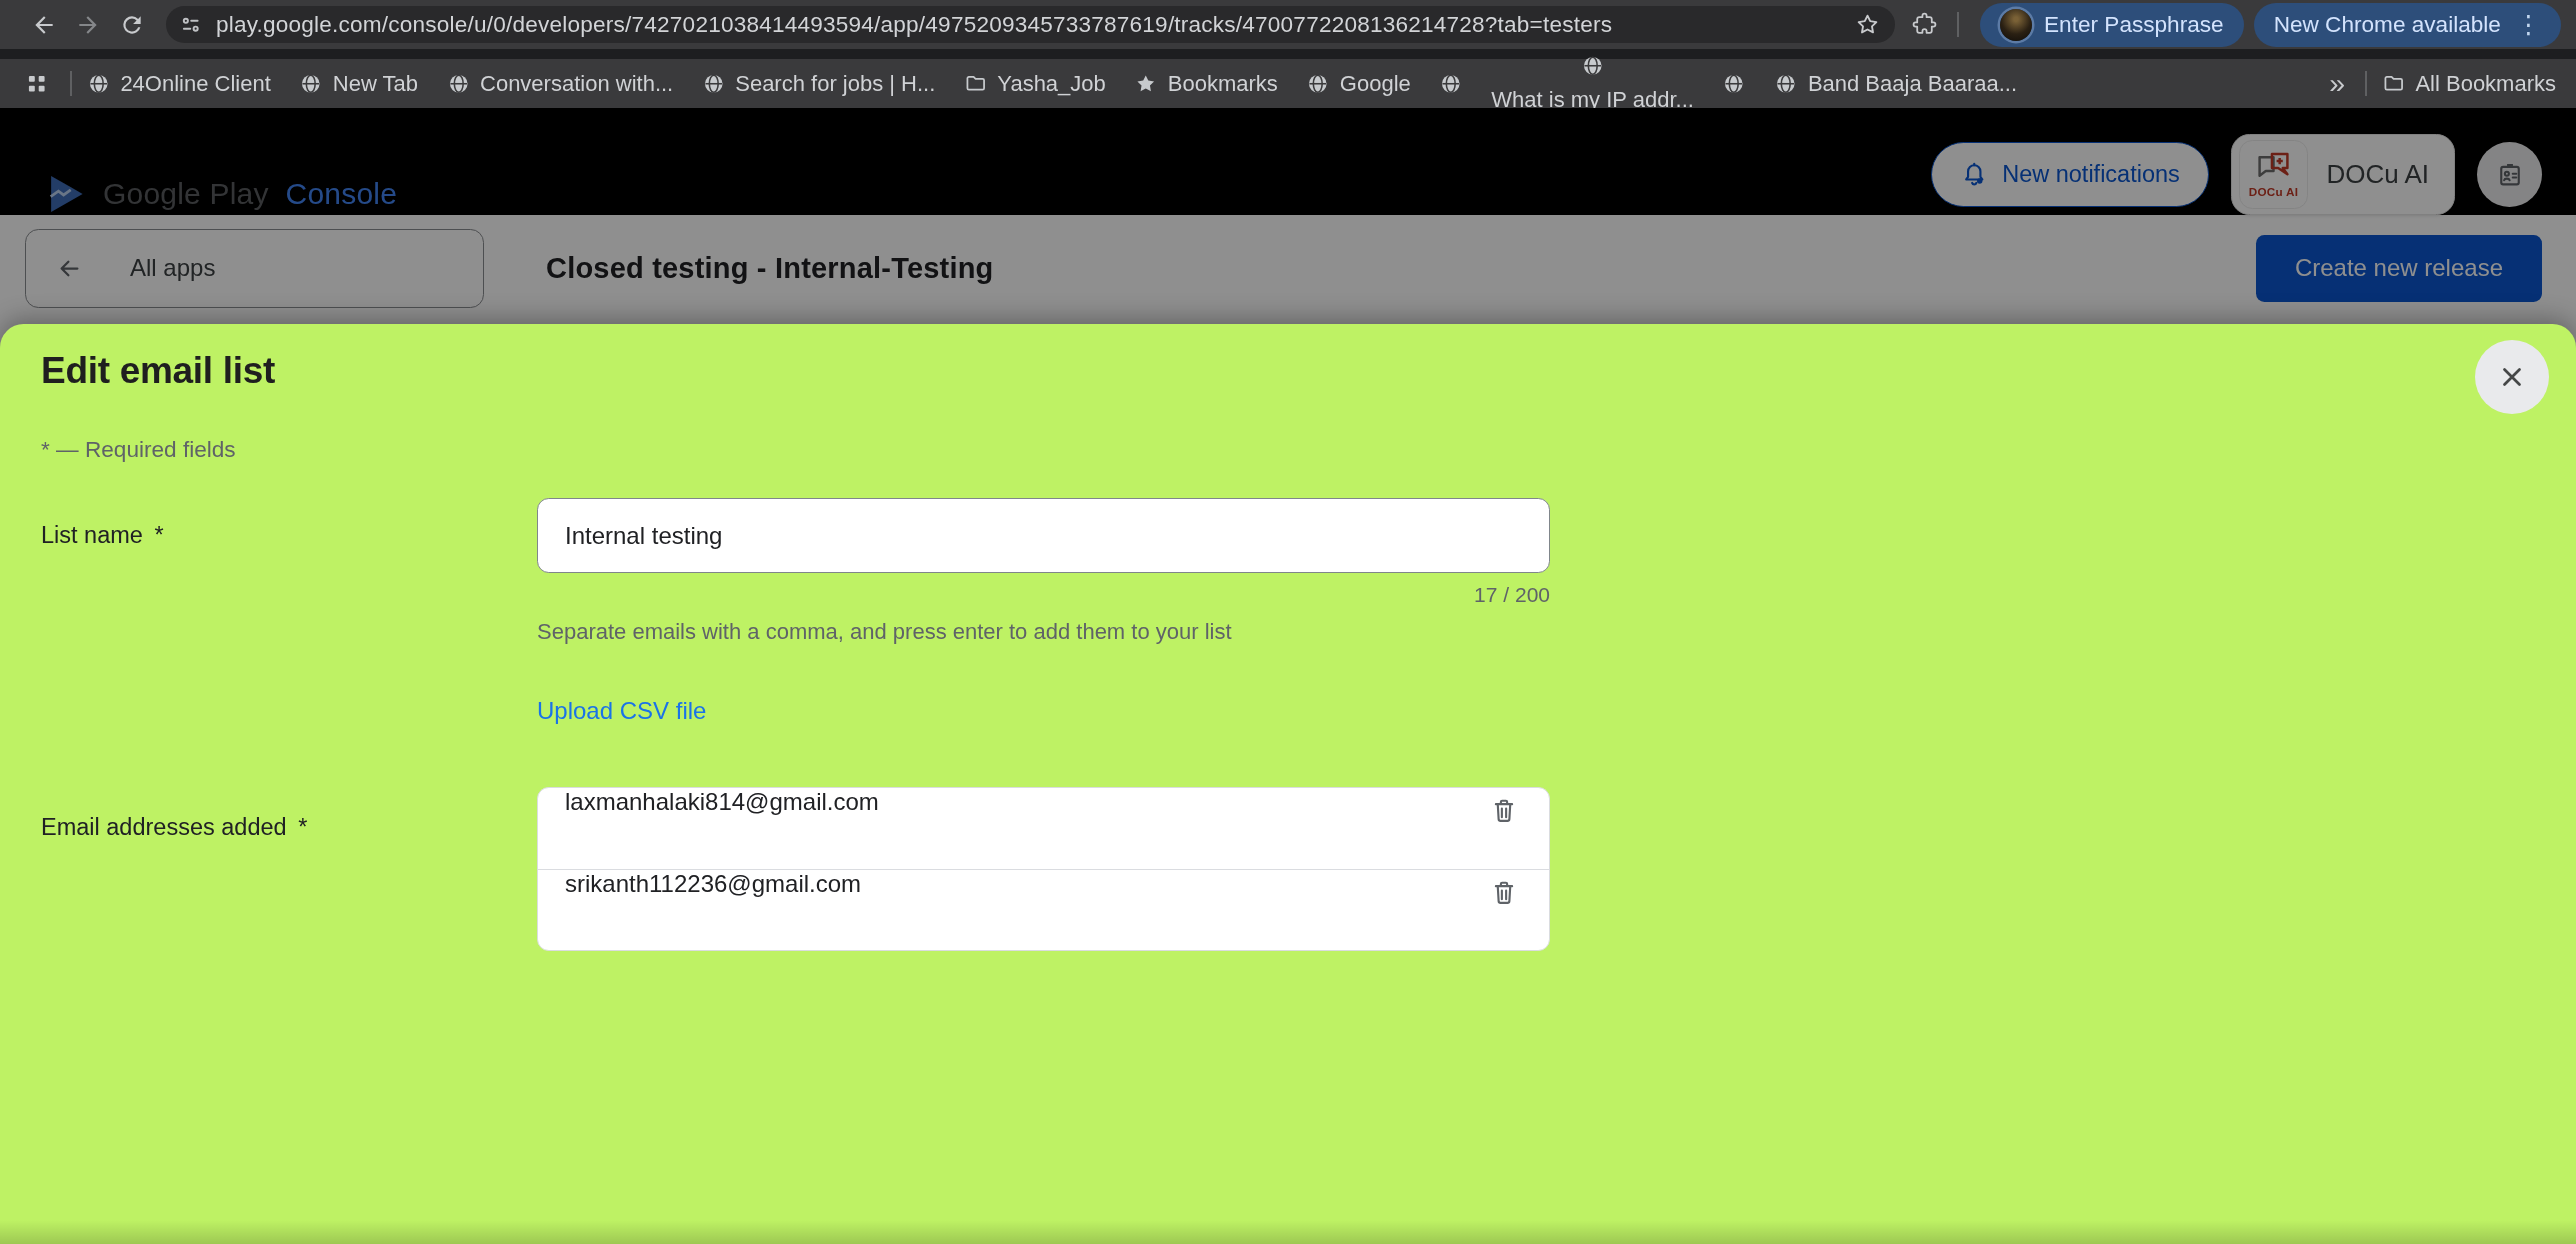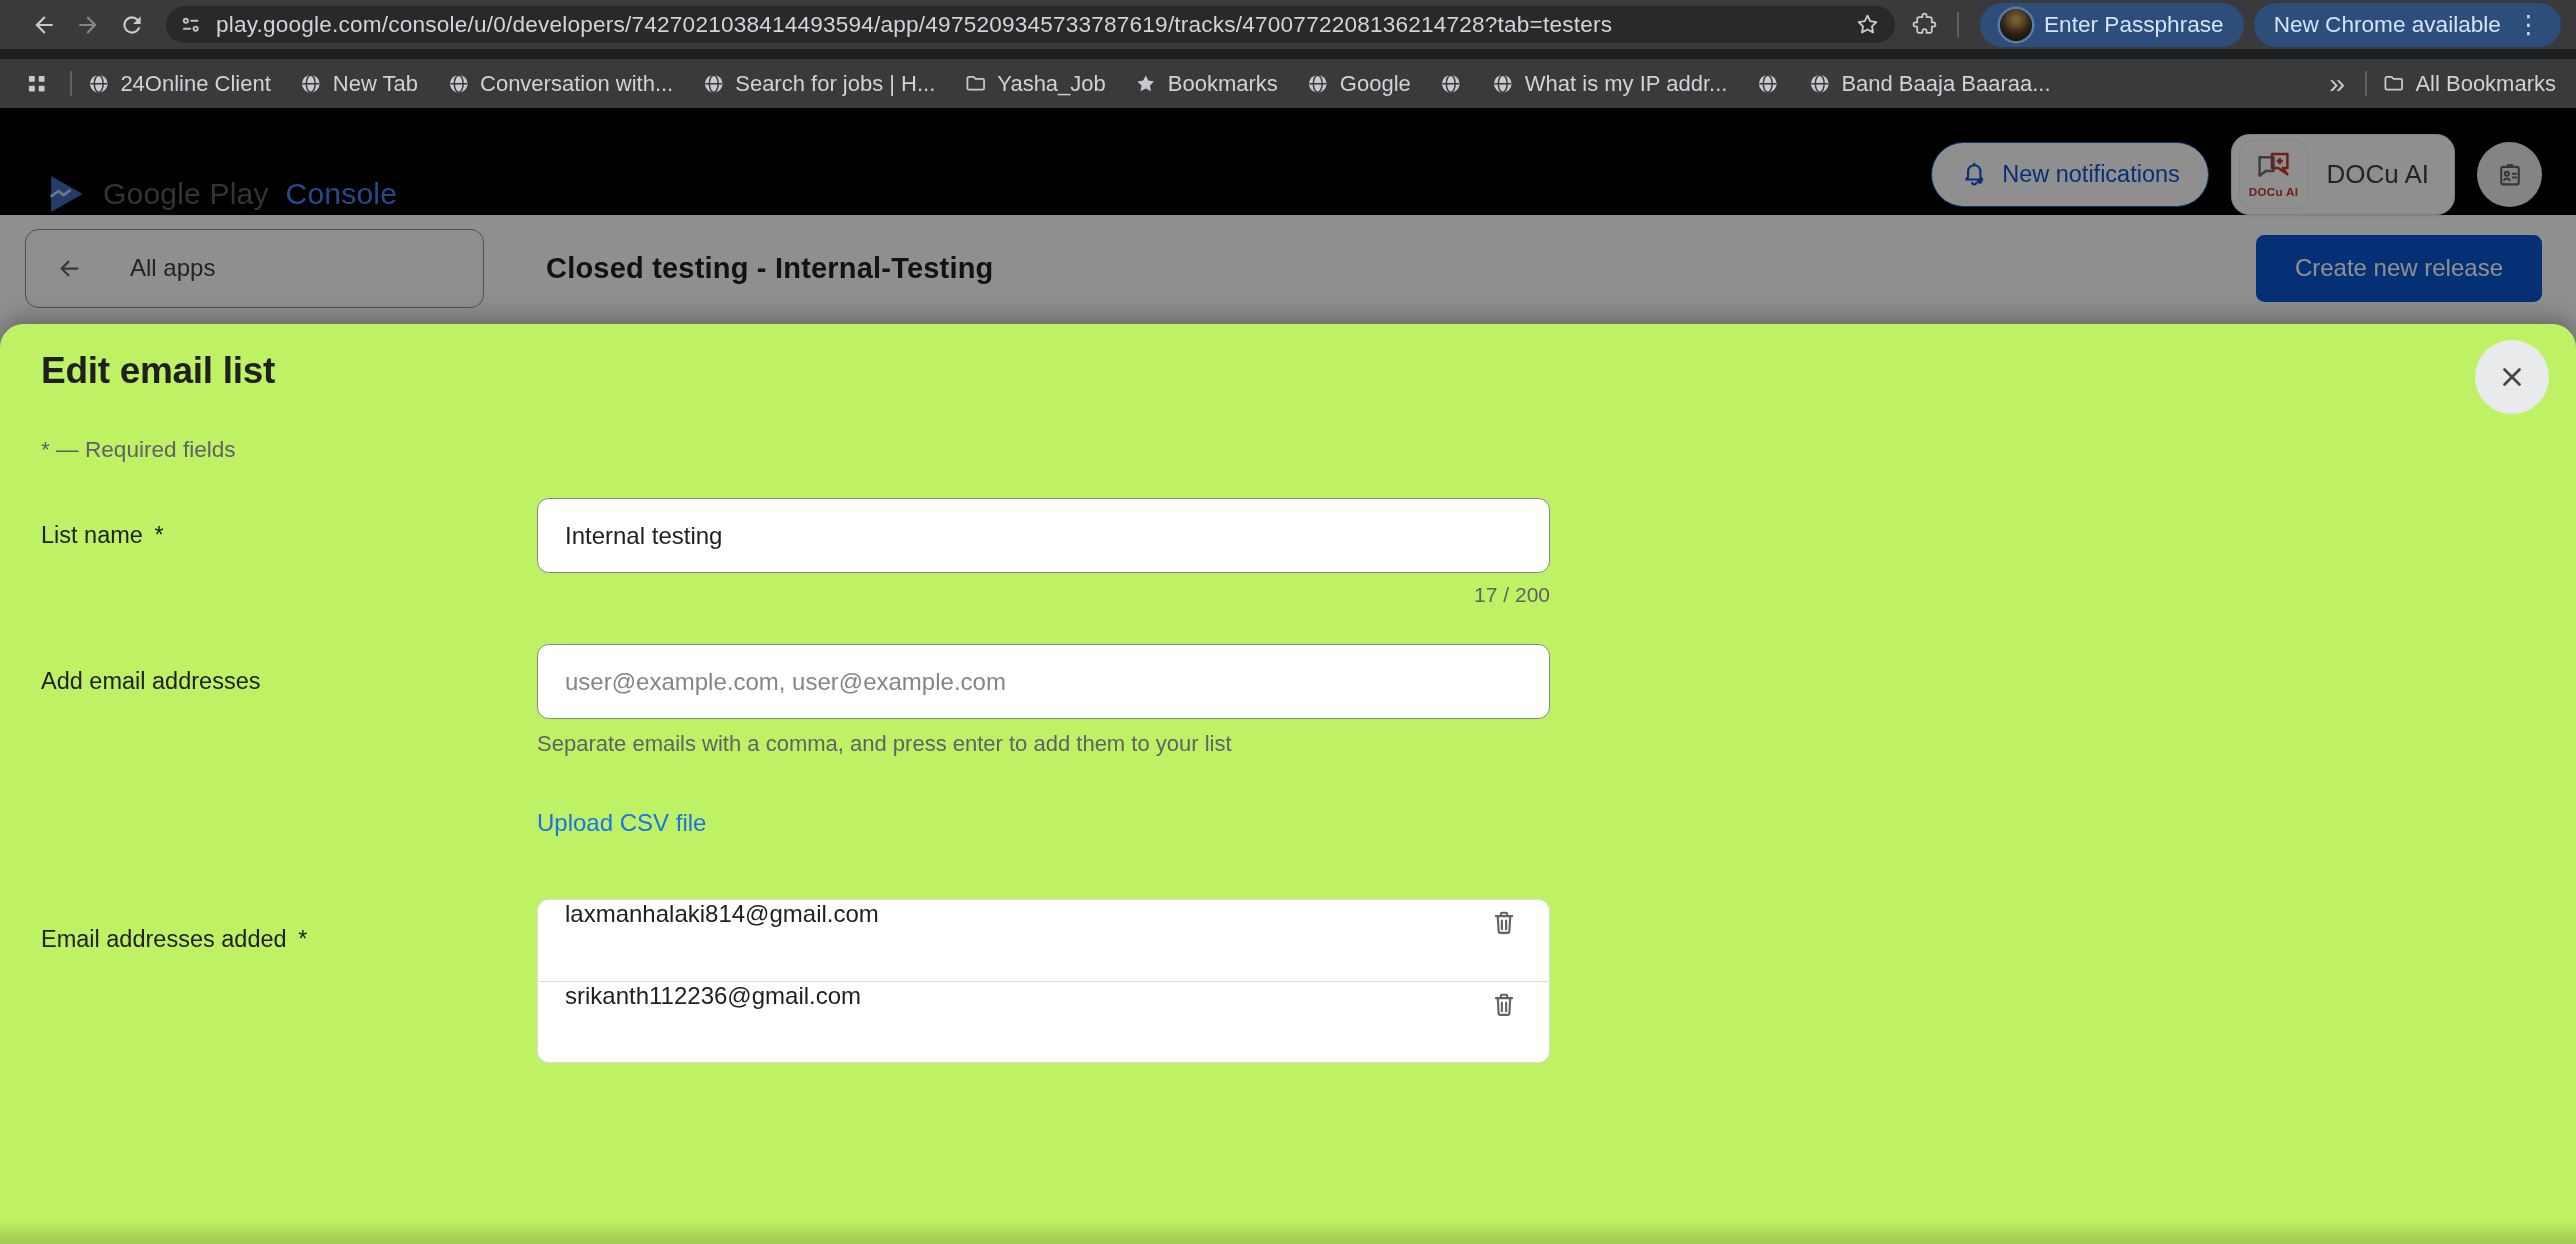--- a/index.html
+++ b/index.html
@@ -255,21 +255,21 @@
           <span class="bm-ic">
             <svg viewBox="0 0 24 24">
               <circle cx="12" cy="12" r="9" fill="currentColor"></circle>
               <g stroke="#3a3a3c" stroke-width="1.6" fill="none">
                 <path d="M3.5 12h17"></path>
                 <ellipse cx="12" cy="12" rx="4.5" ry="8.7"></ellipse>
               </g>
             </svg>
           </span>
         </button>
-        <button class="bm-item" style="border: none; background: none; color: inherit; font: inherit;">
+        <button class="bm-item" style="border: none; background: none; color: inherit; font: inherit; flex-direction: column;">
           <span class="bm-ic">
             <svg viewBox="0 0 24 24">
               <circle cx="12" cy="12" r="9" fill="currentColor"></circle>
               <g stroke="#3a3a3c" stroke-width="1.6" fill="none">
                 <path d="M3.5 12h17"></path>
                 <ellipse cx="12" cy="12" rx="4.5" ry="8.7"></ellipse>
               </g>
             </svg>
           </span>
           <span>What is my IP addr...</span>
@@ -384,24 +384,20 @@
         <div class="frow">
           <span class="flabel">
             <span>List name</span><span class="req">*</span>
           </span>
           <input class="tfield" type="text" value="Internal testing" style="">
         </div>
         <div class="counter-row">
           <span class="counter">17 / 200</span>
         </div>
 
-        <div class="frow row-addemail">
-          <span class="flabel">Add email addresses</span>
-          <input class="tfield" type="text" placeholder="user@example.com, user@example.com" style="">
-        </div>
         <div class="helper-row">
           <span class="helper">Separate emails with a comma, and press enter to add them to your list</span>
         </div>
 
         <div class="upload-row">
           <a class="upload-link" href="#">Upload CSV file</a>
         </div>
 
         <div class="frow row-added">
           <span class="flabel">

